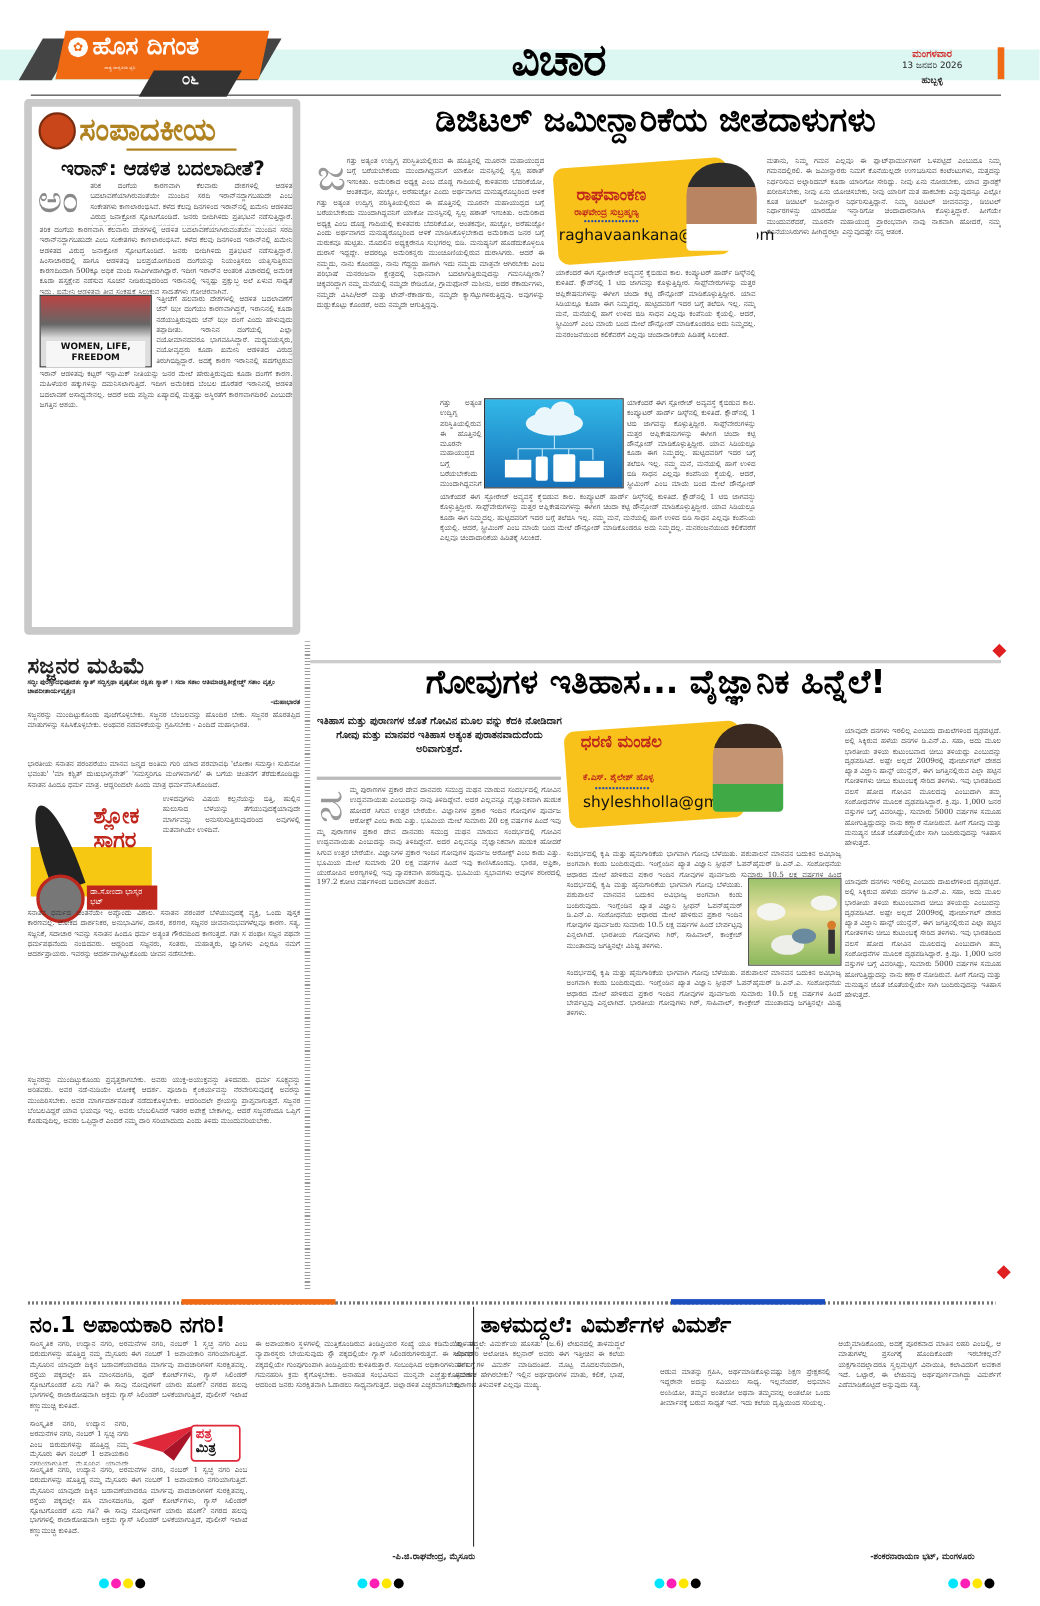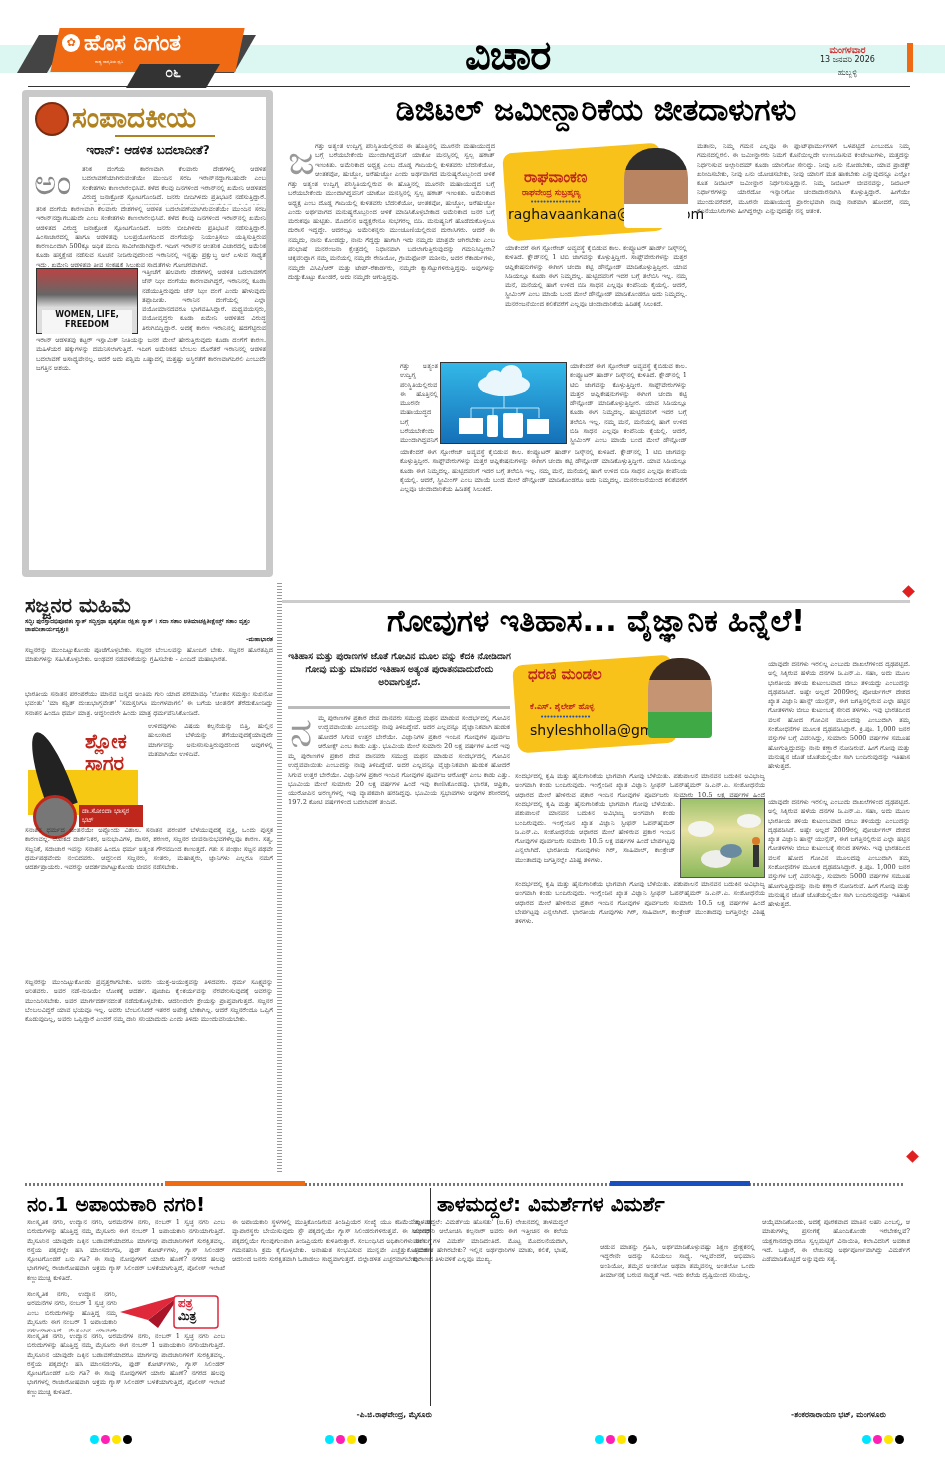--- a/index.html
+++ b/index.html
@@ -14,29 +14,29 @@
   .logo-dark-r { left: 215px; top: 35px; width: 30px; height: 38px; background: #444; transform: skewX(-30deg); }
   .logo-orange { left: 55px; top: 28px; width: 185px; height: 44px; background: #f06a14; transform: skewX(-12deg); }
   .logo-text { left: 62px; top: 30px; width: 170px; color: #fff; font-weight: bold; font-size: 22px; display: flex; align-items: center; gap: 4px; }
   .logo-mark { width: 18px; height: 18px; border-radius: 50%; background: #fff; color: #f06a14; font-size: 11px; display: flex; align-items: center; justify-content: center; }
   .logo-tag { left: 95px; top: 59px; font-size: 4px; color: #fff; }
   .page-no-box { left: 133px; top: 64px; width: 80px; height: 24px; background: #333; transform: skewX(-30deg); }
   .page-no { left: 140px; top: 64px; width: 66px; color: #fff; font-weight: bold; font-size: 14px; text-align: center; }
   .section-title { left: 465px; top: 32px; font-size: 40px; font-weight: bold; color: #000; letter-spacing: -1px; }
   .date-block { left: 820px; top: 45px; text-align: center; font-size: 8px; line-height: 10px; }
   .date-day { color: #d32f2f; font-weight: bold; font-size: 9px; }
-  .date-city { margin-top: 3px; }
+  .date-city { margin-top: 3px; font-weight: bold; }
   .orange-bar { left: 907px; top: 43px; width: 6px; height: 29px; background: #f06a14; }
 
   
   .edit-box { left: 22px; top: 90px; width: 251px; height: 487px; border: 7px solid #c9c9c9; border-radius: 4px; background: #fff; }
   .edit-logo-circle { left: 35px; top: 102px; width: 34px; height: 34px; border-radius: 50%; background: #c9461a; border: 2px solid #7a2c10; }
   .edit-head { left: 72px; top: 101px; font-size: 28px; font-weight: bold; color: #b08220; }
   .edit-ornament { left: 115px; top: 135px; width: 100px; height: 2px; background: #b08220; }
-  .edit-title { left: 30px; top: 143px; width: 236px; text-align: center; font-size: 12px; font-weight: bold; color: #111; }
+  .edit-title { left: 30px; top: 143px; width: 236px; text-align: center; font-size: 18px; font-weight: bold; color: #111; }
   .edit-dropcap { left: 34px; top: 162px; font-size: 34px; color: #888; font-family: "DejaVu Serif", serif; }
   .edit-photo { left: 36px; top: 268px; width: 102px; height: 66px; background: linear-gradient(#b44, #666 40%, #ddd 60%); border: 1px solid #333; }
   .edit-photo-sign { left: 42px; top: 310px; width: 90px; height: 24px; background: #f6f6f6; color: #111; font-weight: bold; font-size: 8px; text-align: center; line-height: 10px; }
 
   
   .subh-title { left: 25px; top: 593px; font-size: 20px; font-weight: bold; }
   .subh-shloka { left: 25px; top: 617px; width: 248px; font-size: 6px; line-height: 8px; font-weight: bold; }
   .subh-attrib { left: 200px; top: 635px; width: 73px; text-align: right; font-size: 6px; font-weight: bold; }
   .vstripe { left: 277px; top: 583px; width: 5px; height: 590px; background: repeating-linear-gradient(#999 0 1px, #fff 1px 3px); }
 

